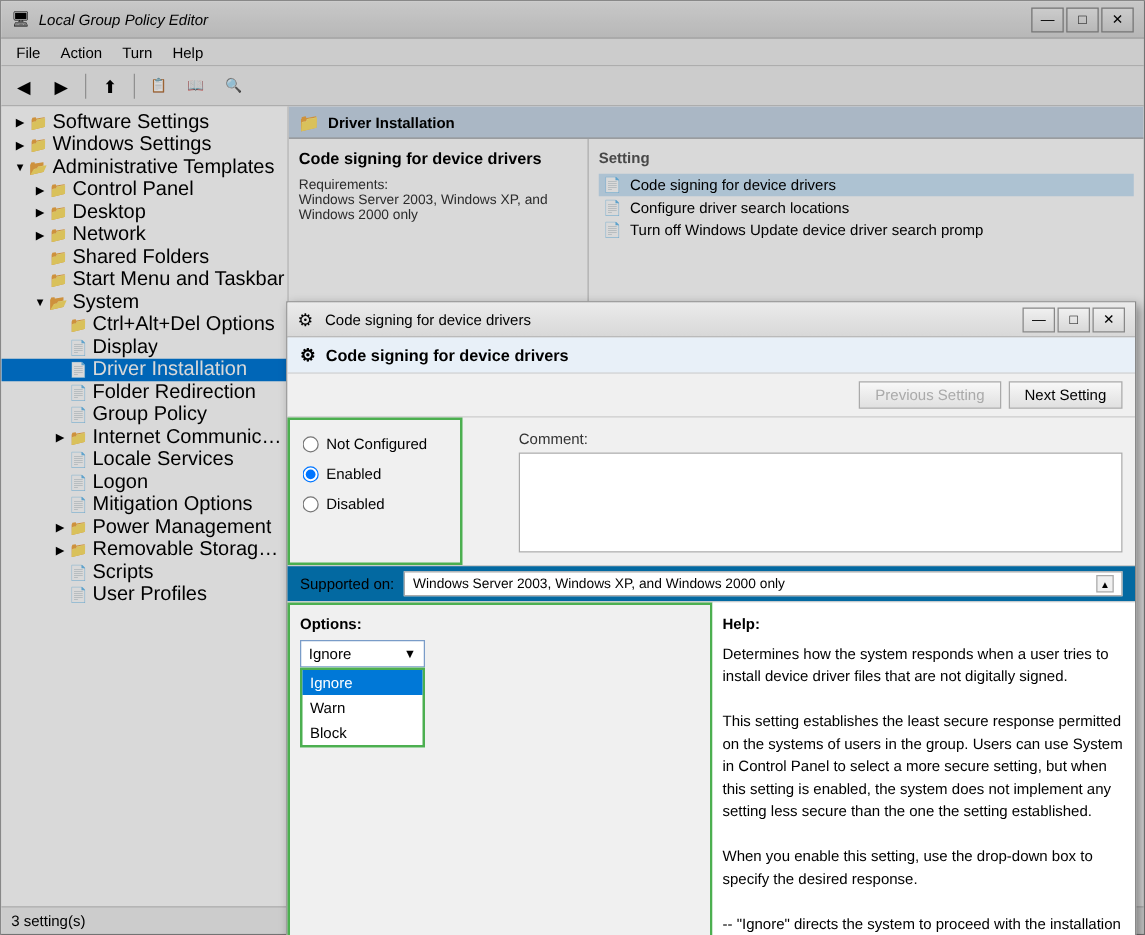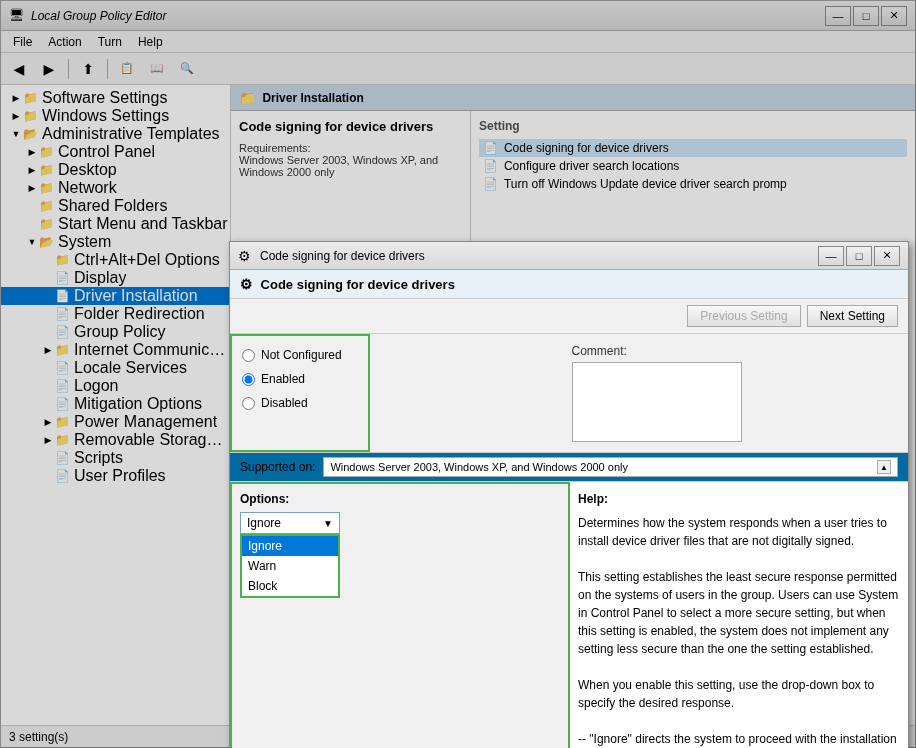--- a/index.html
+++ b/index.html
@@ -263,21 +263,20 @@
       cursor: pointer;
     }
     .radio-option input[type=radio] { cursor: pointer; }
 
     
     .comment-panel {
       flex: 1;
       padding: 10px;
       display: flex;
       flex-direction: column;
-      align-items: center;
     }
     .comment-label { font-size: 12px; margin-bottom: 4px; color: #333; }
     .comment-textarea {
       flex: 1;
       border: 1px solid #aaa;
       background: #fff;
       resize: none;
       font-size: 12px;
       padding: 4px;
       min-height: 80px;

